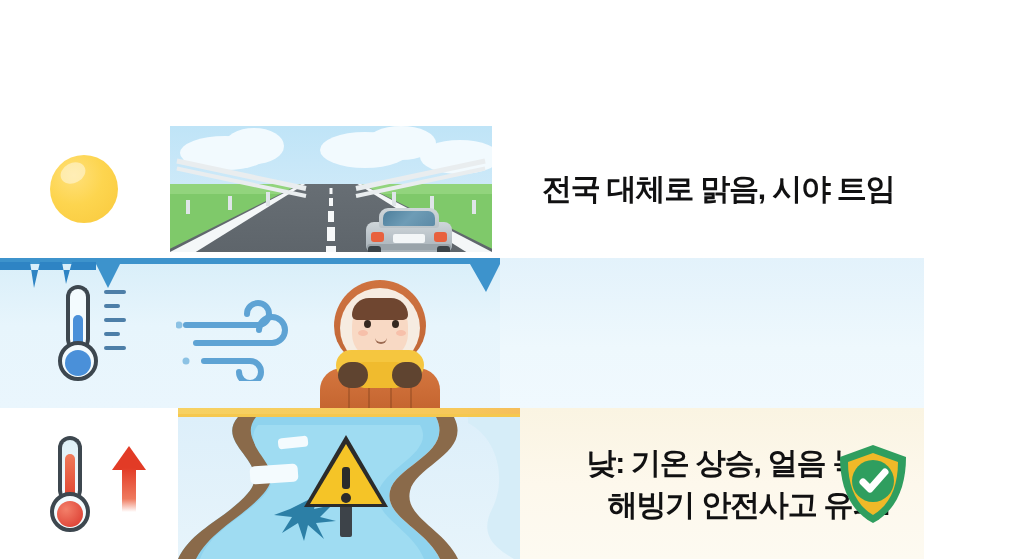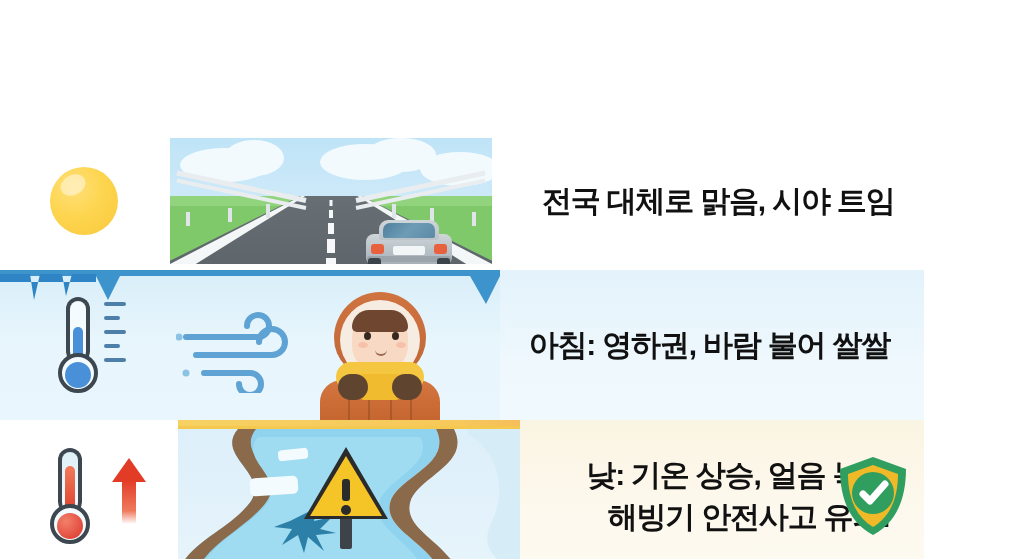--- a/index.html
+++ b/index.html
@@ -32,21 +32,21 @@
     position:absolute; left:0; top:0; width:1024px; height:120px;
     display:flex; align-items:center; justify-content:center;
   }
   .title {
     font-size:44px; font-weight:bold; color:#1d4e8c; letter-spacing:-1px;
     text-shadow:0 0 16px rgba(190,225,248,.95), 0 0 28px rgba(200,230,250,.8), 0 2px 0 rgba(255,255,255,.35);
     white-space:nowrap;
   }
 
   
-  .row { position:absolute; left:0; width:924px; overflow:hidden;margin-top:12px; }
+  .row { position:absolute; left:0; width:924px; overflow:hidden; }
   .row1 { top:120px; height:138px; background:#ffffff; }
   .row2 { top:258px; height:150px; background:linear-gradient(180deg,#d8eef9 0%,#e7f5fc 45%,#eaf6fd 100%); }
   .row3 { top:408px; height:151px; background:#ffffff; }
 
   .art  { position:absolute; left:0; top:0; height:100%; overflow:hidden; }
   .art1 { width:492px; }
   .art2 { width:500px; }
   .art3 { width:520px; }
 
   .copy {
@@ -326,21 +326,20 @@
         <div class="p-fold" style="left:80px;"></div>
         <div class="p-fold" style="left:100px;"></div>
         <div class="p-scarf"></div>
         <div class="p-scarf2"></div>
         <div class="p-mitt pm-l"></div>
         <div class="p-mitt pm-r"></div>
       </div>
     </div>
 
     <div class="copy copy2">
-      <div class="line">아침: 영하권, 바람 불어 쌀쌀</div>
     </div>
   </div>
 
   <div class="row row3">
     <div class="row3-band">
       <svg width="1024" height="14" viewBox="0 0 1024 14" preserveAspectRatio="none">
         <path d="M0,6 L760,6 L775,0 L790,6 L1024,6 L1024,11 L790,11 L775,5 L760,11 L0,11 Z" fill="#f5c84f"></path>
         <path d="M0,9 L760,9 L775,3 L790,9 L1024,9 L1024,13 L790,13 L775,7 L760,13 L0,13 Z" fill="#ee8f5c"></path>
       </svg>
     </div>

